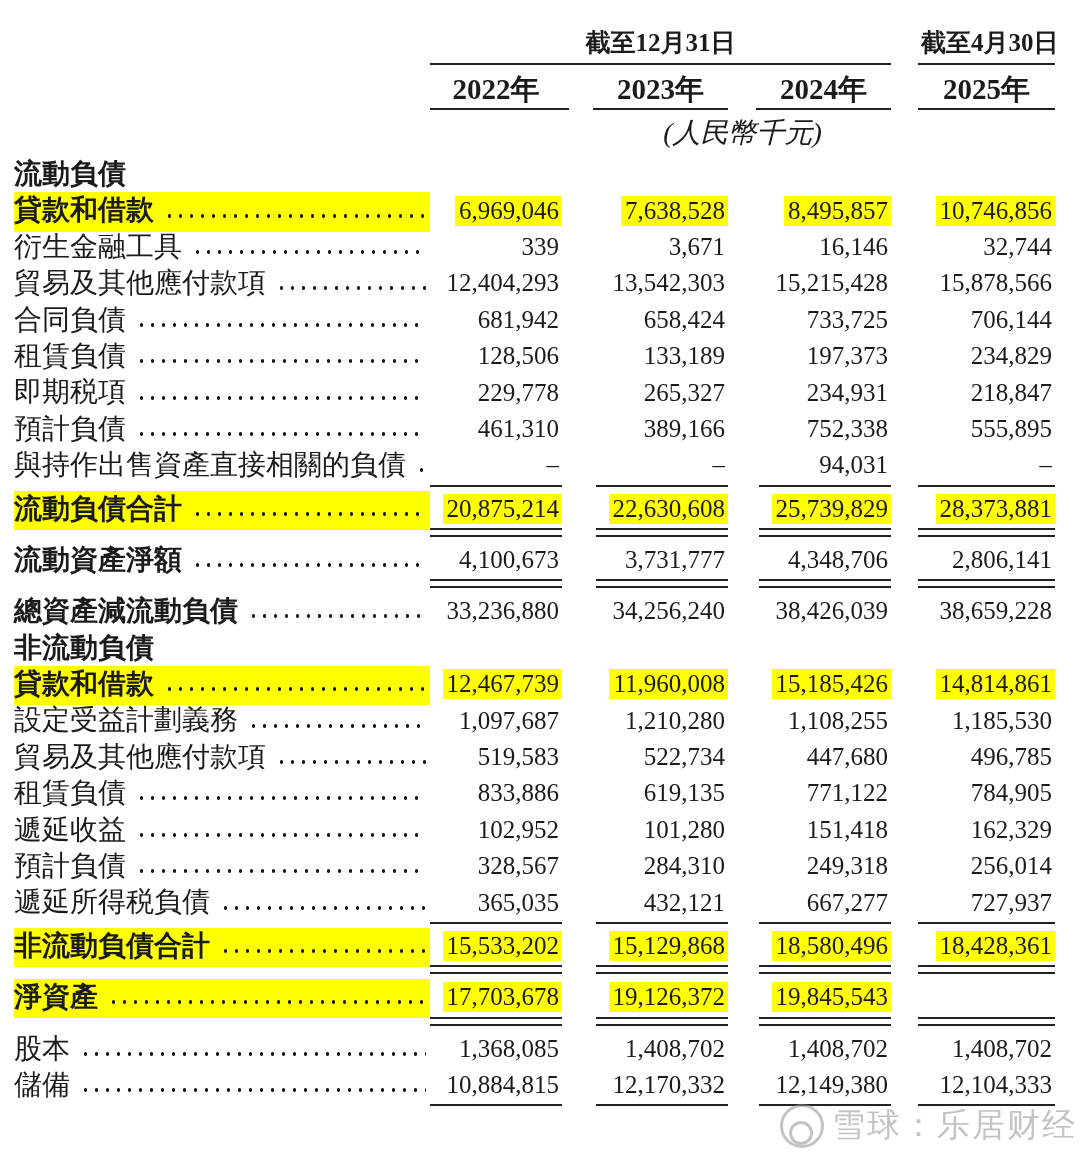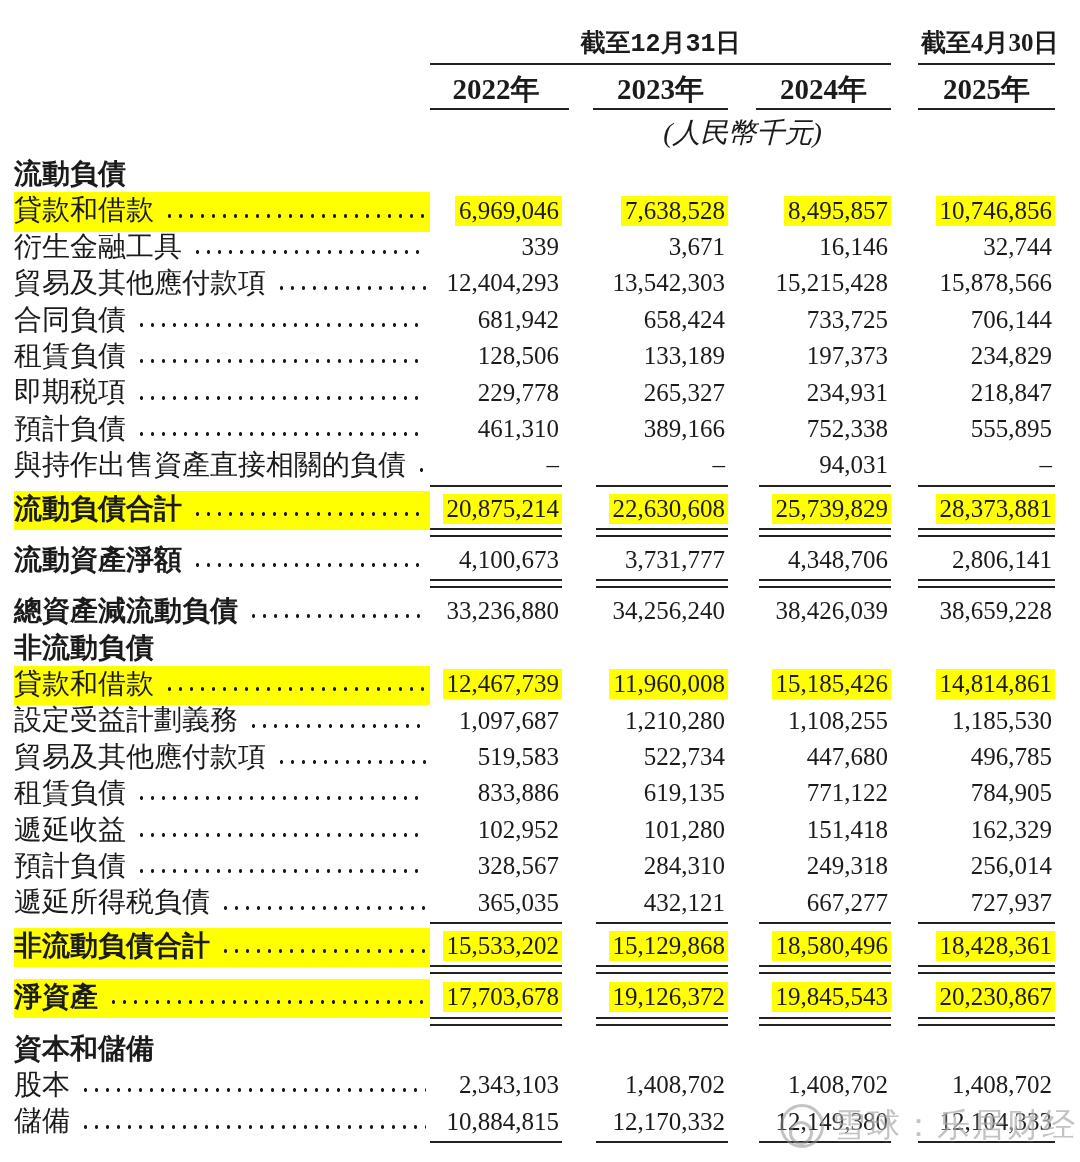--- a/index.html
+++ b/index.html
@@ -7,40 +7,40 @@
   .page {
     position:relative; width:1080px; height:1162px; overflow:hidden;
     background:#ffffff; color:#1b1b1b;
     font-family:"Liberation Serif","DejaVu Serif",serif;
   }
   .tbl { position:absolute; left:0; top:0; width:1080px; padding:26px 25px 0 14px; }
   .grid { display:grid; grid-template-columns:416px 132px 166px 163px 164px; }
 
   
   .hr1 { align-items:end; height:32px; font-weight:700; font-size:25px; }
-  .g1c { grid-column:2/5; text-align:center; white-space:nowrap;font-family:Liberation Mono, monospace; }
+  .g1c { grid-column:2/5; text-align:center; white-space:nowrap; }
   .g2c { grid-column:5/6; text-align:center; padding-left:30px; white-space:nowrap; }
   .hr2 { height:12px; align-items:center; }
   .ln-span { grid-column:2/5; border-top:2.5px solid #222; }
   .ln-right { border-top:2.5px solid #222; margin-left:auto; }
   .w139{width:139px;} .w135{width:135px;} .w137{width:137px;}
   .hr3 { align-items:end; height:34px; font-weight:700; font-size:29px; }
   .yc { display:flex; justify-content:flex-end; }
   .yin { text-align:center; white-space:nowrap; }
   .hr4 { height:10px; align-items:center; }
   .unitrow { height:34px; align-items:end; }
   .unit { grid-column:2/6; text-align:center; font-style:italic; font-size:28px; padding-bottom:4px; }
 
   
   .tbody { margin-top:8px; }
   .row { align-items:end; height:36.4px; }
   .lab { display:flex; align-items:baseline; padding:2px 4px 5px 0; font-size:28px; line-height:1.15; white-space:nowrap; }
   .lab .lt { white-space:nowrap; }
   .b { font-weight:700; }
-  .hl-lab { background:var(--hl); }
+  .hl-lab { background:var(--hl);font-weight:bold; }
   .leader { flex:1 1 auto; align-self:stretch; margin-left:6px;
     background-image:radial-gradient(circle,#1b1b1b 1.6px,transparent 2px);
     background-size:11px 4px; background-repeat:repeat-x;
     background-position:4px calc(100% - 9px); }
   .val { text-align:right; font-size:25px; line-height:1; padding-bottom:6px; }
   .num { display:inline-block; padding:2px 3px 3px 4px; }
   .num.hl { background:var(--hl); }
 
   
   .rulerow { margin:1px 0 3px; }
@@ -392,48 +392,42 @@
           </div>
         </div>
         <div class="grid row total">
           <div class="lab b hl-lab">
             <span class="lt">淨資產</span>
             <span class="leader"></span>
           </div>
           <div class="val"><span class="num hl">17,703,678</span></div>
           <div class="val"><span class="num hl">19,126,372</span></div>
           <div class="val"><span class="num hl">19,845,543</span></div>
-          <div class="val"><span class="num hl">20,230,867</span></div>
         </div>
         <div class="grid rulerow dbl">
           <div></div>
           <div>
             <div class="rl double"></div>
           </div>
           <div>
             <div class="rl double"></div>
           </div>
           <div>
             <div class="rl double"></div>
           </div>
           <div>
             <div class="rl double c4"></div>
           </div>
         </div>
-        <div class="grid row section">
-          <div class="lab b">
-            <span class="lt">資本和儲備</span>
-          </div>
-        </div>
         <div class="grid row item">
           <div class="lab">
             <span class="lt">股本</span>
             <span class="leader"></span>
           </div>
-          <div class="val"><span class="num">2,343,103</span></div>
+          <div class="val"><span class="num">1,368,085</span></div>
           <div class="val"><span class="num">1,408,702</span></div>
           <div class="val"><span class="num">1,408,702</span></div>
           <div class="val"><span class="num">1,408,702</span></div>
         </div>
         <div class="grid row item">
           <div class="lab">
             <span class="lt">儲備</span>
             <span class="leader"></span>
           </div>
           <div class="val"><span class="num">10,884,815</span></div>

